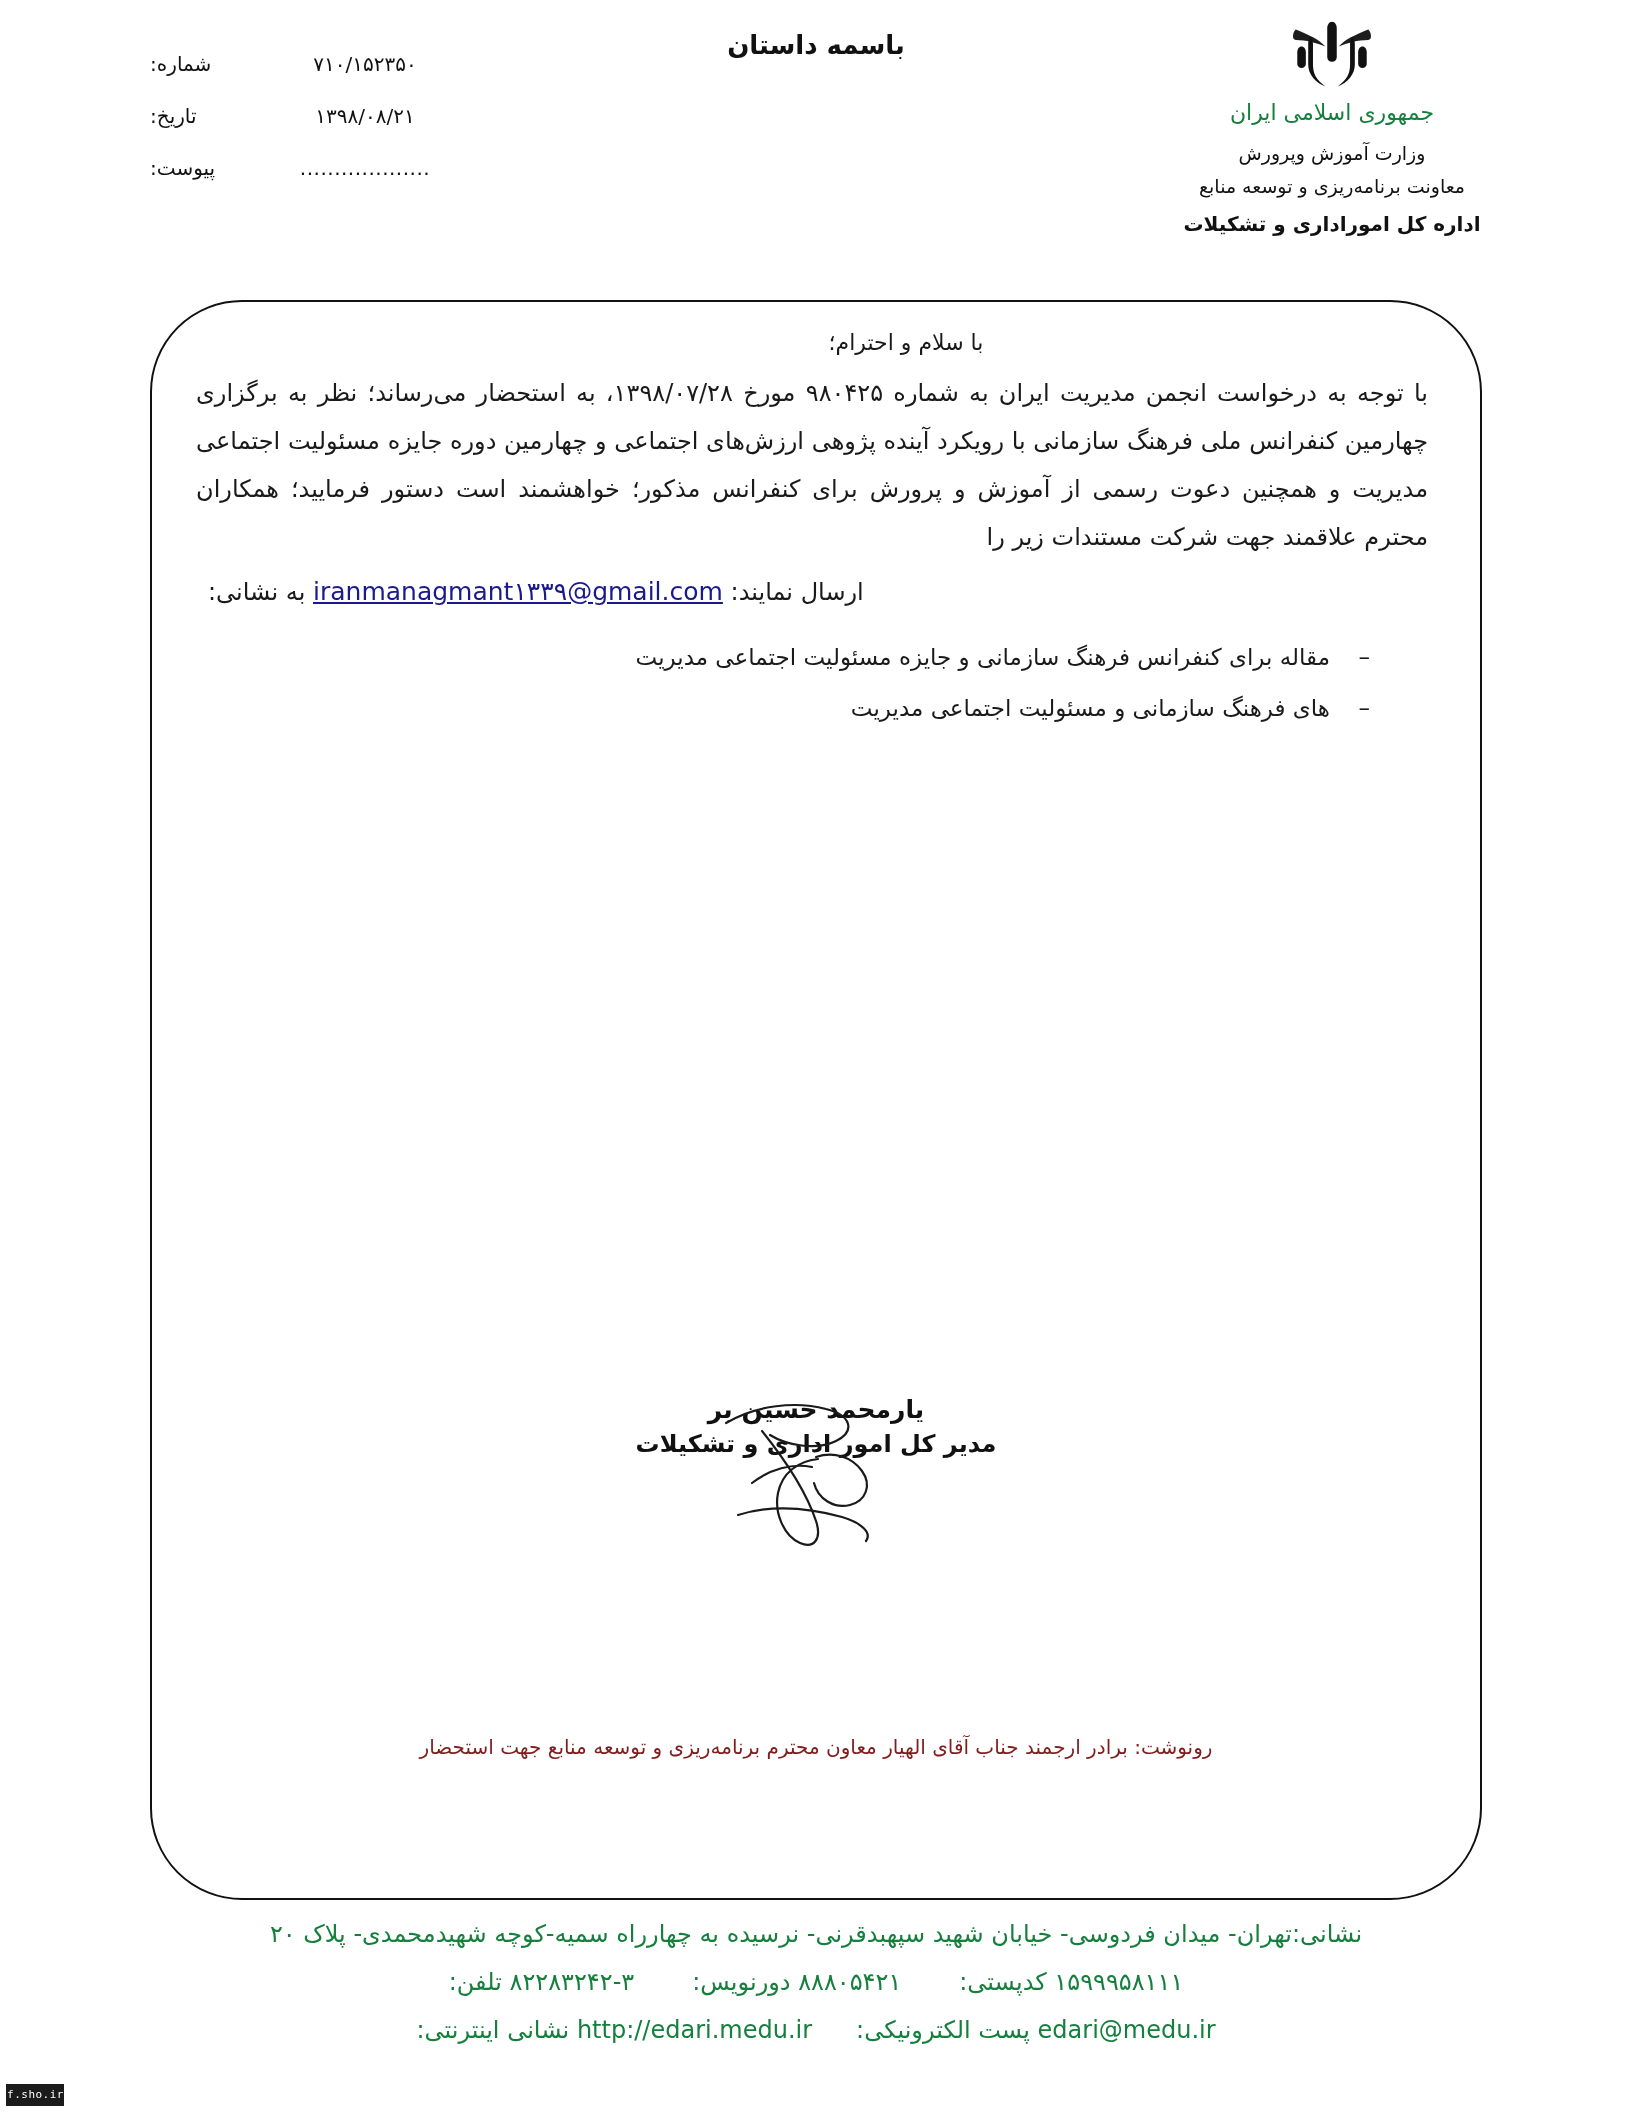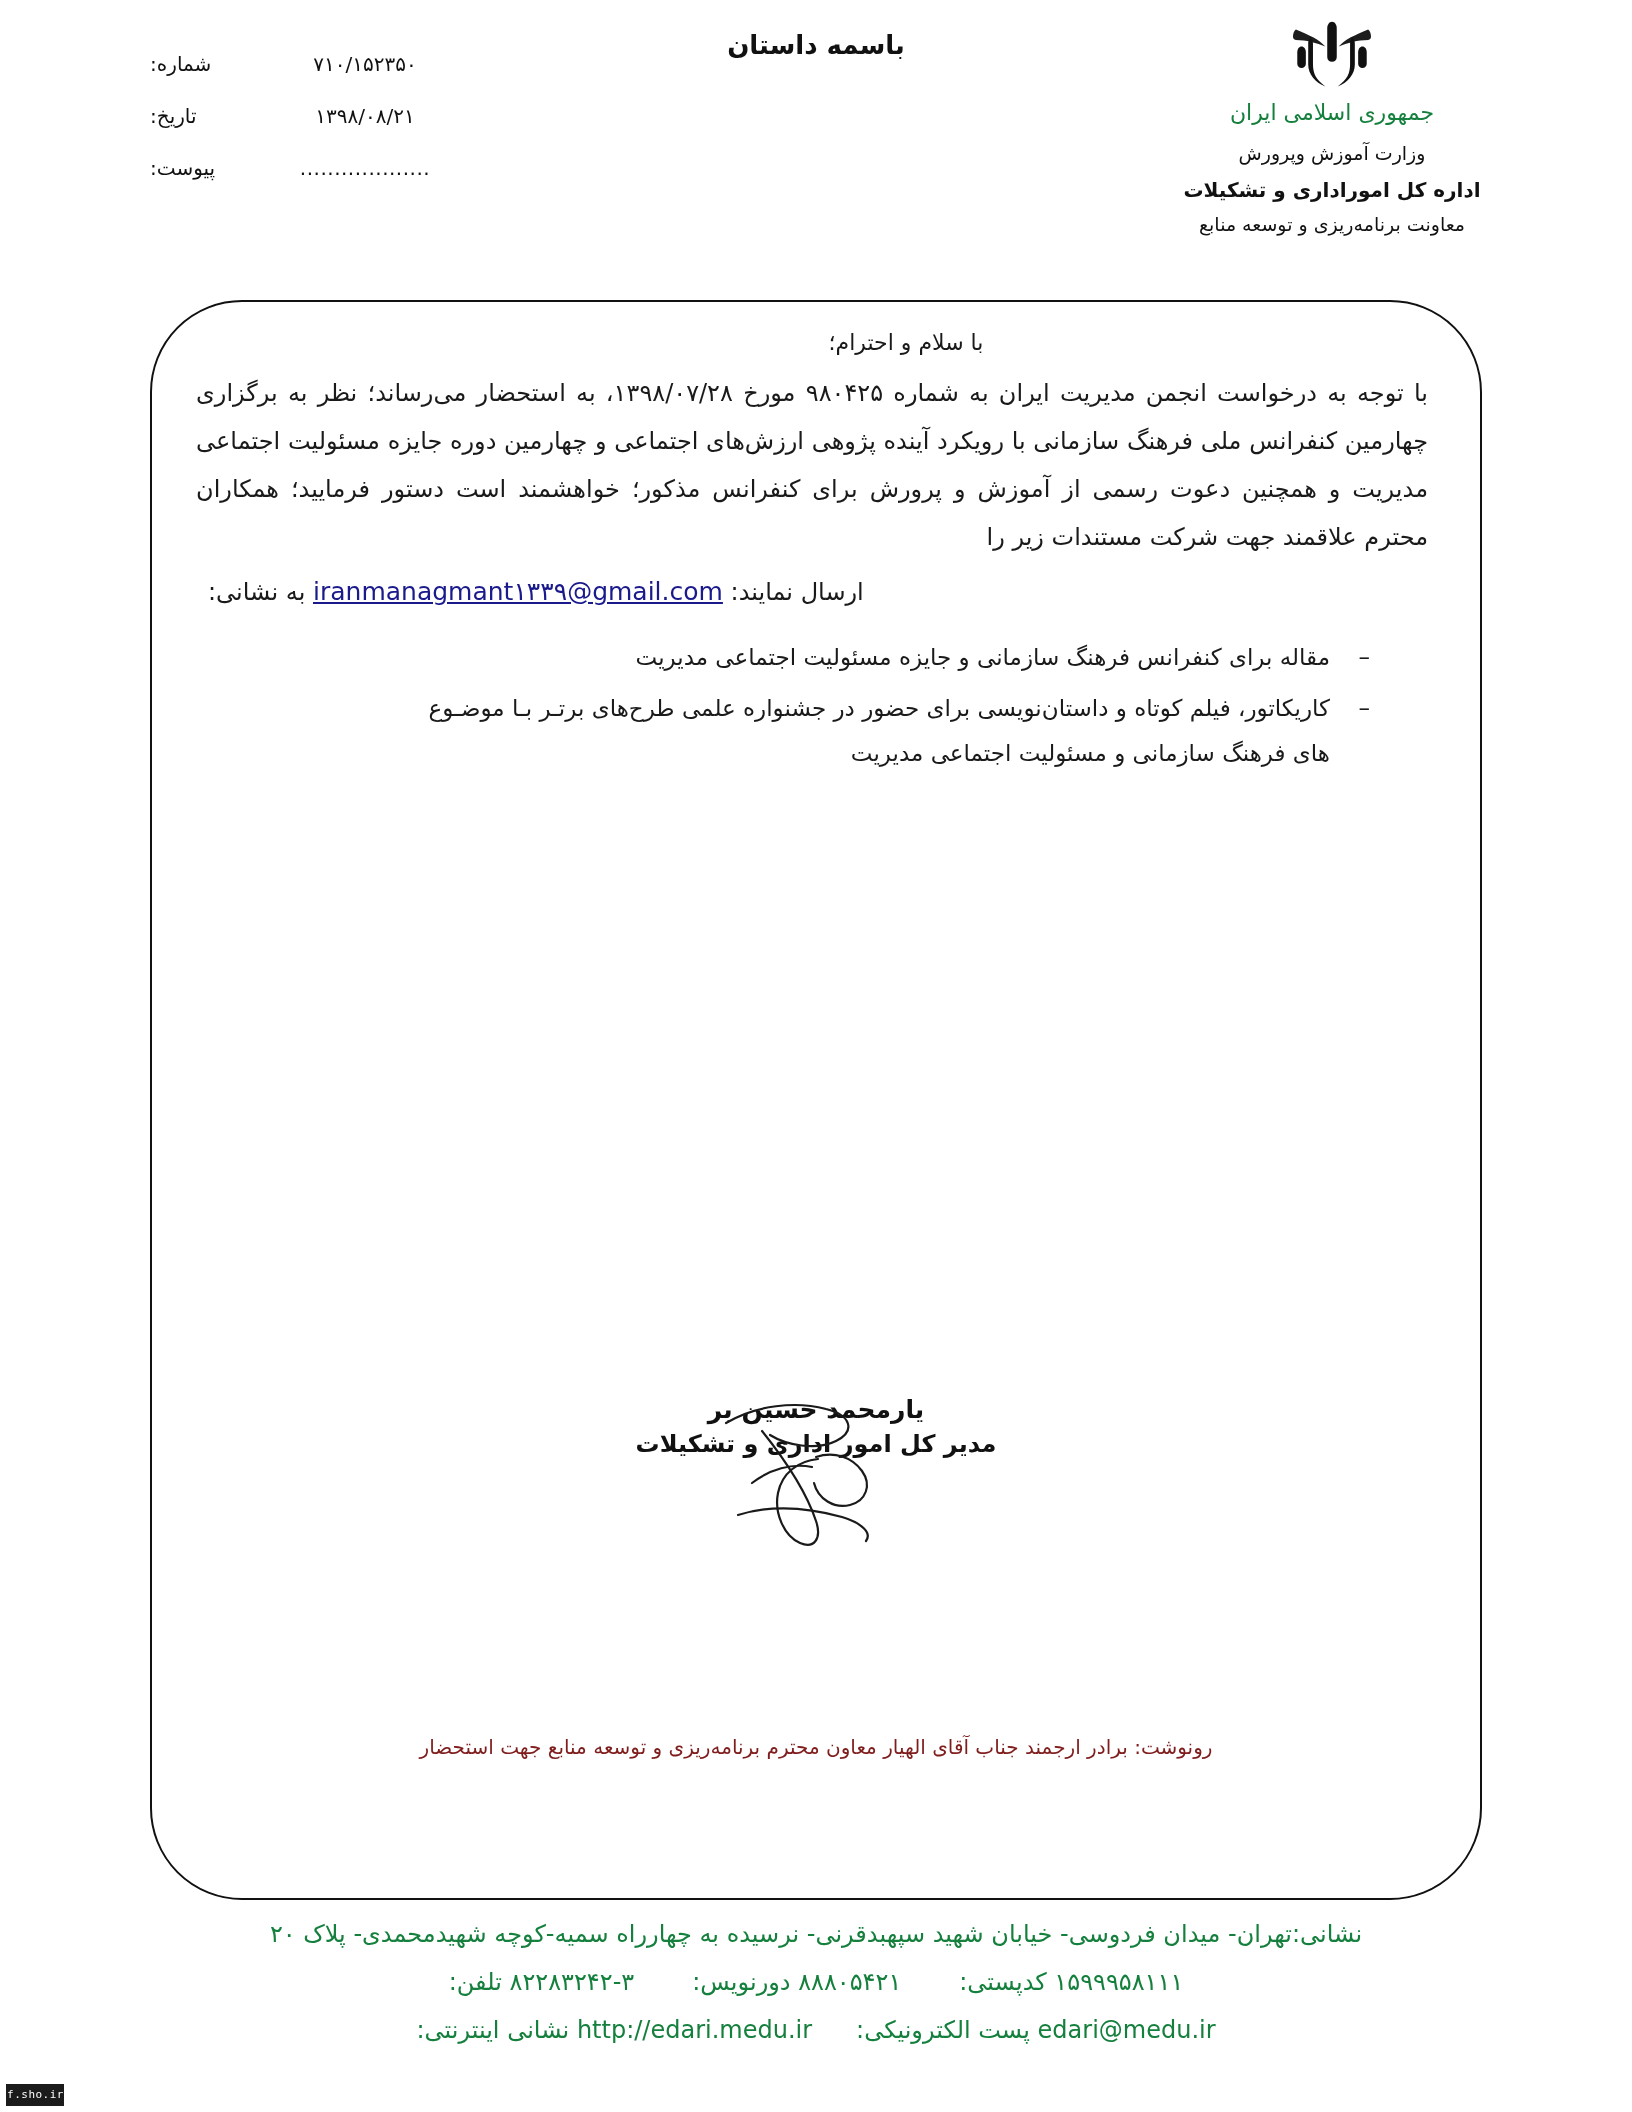--- a/index.html
+++ b/index.html
@@ -279,22 +279,22 @@
           <path d="M70 20 c3 0 5 3 5 7 l0 22 c0 10 -7 19 -18 23 c10 -7 13 -14 13 -23 l0 -22 c0 -4 2 -7 5 -7 z" transform="translate(-1,0)"></path>
           <path d="M18 30 c-2.5 0 -4.5 2.5 -4.5 6 l0 12 c0 2.6 2 4.6 4.5 4.6 c2.5 0 4.5 -2 4.5 -4.6 l0 -12 c0 -3.5 -2 -6 -4.5 -6 z"></path>
           <path d="M82 30 c2.5 0 4.5 2.5 4.5 6 l0 12 c0 2.6 -2 4.6 -4.5 4.6 c-2.5 0 -4.5 -2 -4.5 -4.6 l0 -12 c0 -3.5 2 -6 4.5 -6 z"></path>
           <path d="M12 12 c14 6 24 10 31 18 c-9 -4 -20 -7 -31 -7 c-2 0 -3 -1.5 -3 -3.5 c0 -3 1 -6 3 -7.5 z" opacity="0.95"></path>
           <path d="M88 12 c-14 6 -24 10 -31 18 c9 -4 20 -7 31 -7 c2 0 3 -1.5 3 -3.5 c0 -3 -1 -6 -3 -7.5 z" opacity="0.95"></path>
           <path d="M50 56 c-16 0 -29 7 -29 15 c0 7 13 11 29 11 c16 0 29 -4 29 -11 c0 -8 -13 -15 -29 -15 z" opacity="0"></path>
         </g>
       </svg>
       <div class="emblem-caption">جمهوری اسلامی ایران</div>
       <div class="org-line">وزارت آموزش وپرورش</div>
+      <div class="org-line">معاونت برنامه‌ریزی و توسعه منابع</div>
       <div class="org-line bold">اداره کل اموراداری و تشکیلات</div>
-      <div class="org-line">معاونت برنامه‌ریزی و توسعه منابع</div>
     </div>
 
     <div class="meta-block">
       <div class="meta-row">
         <span class="meta-value">۷۱۰/۱۵۲۳۵۰</span>
         <span class="meta-label">شماره:</span>
       </div>
       <div class="meta-row">
         <span class="meta-value">۱۳۹۸/۰۸/۲۱</span>
         <span class="meta-label">تاریخ:</span>
@@ -318,21 +318,20 @@
       <span>ارسال نمایند:</span>
       <a class="email" href="#">iranmanagmant۱۳۳۹@gmail.com</a>
       <span>به نشانی:</span>
     </div>
 
     <ul class="bullets">
       <li>
         <span>مقاله برای کنفرانس فرهنگ سازمانی و جایزه مسئولیت اجتماعی مدیریت</span>
       </li>
       <li>
-        <span>کاریکاتور، فیلم کوتاه و داستان‌نویسی برای حضور در جشنواره علمی طرح‌های برتـر بـا موضـوع</span>
         <span class="bullet-cont">های فرهنگ سازمانی و مسئولیت اجتماعی مدیریت</span>
       </li>
     </ul>
 
     <div class="signature-block">
       <svg class="sig-scribble" viewBox="0 0 300 200" aria-hidden="true">
         <g fill="none" stroke="#1a1a1a" stroke-width="2.2" stroke-linecap="round" stroke-linejoin="round">
           <path d="M60 58 C90 40 130 36 160 44 C185 50 190 66 170 76 C150 86 120 80 104 70"></path>
           <path d="M96 66 C120 96 140 126 150 156 C156 174 148 184 134 178 C118 171 108 148 112 128 C116 108 132 96 152 94"></path>
           <path d="M150 92 C168 86 186 92 196 106 C206 120 200 136 184 140 C168 144 152 134 148 118"></path>

